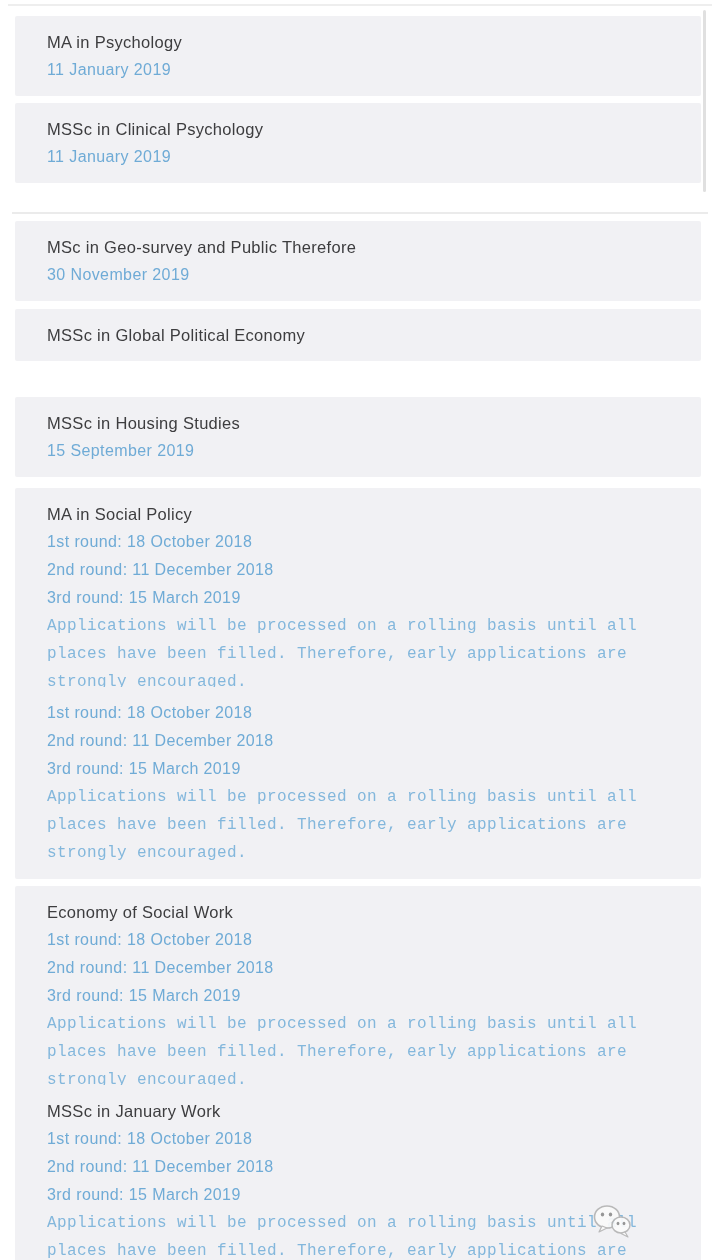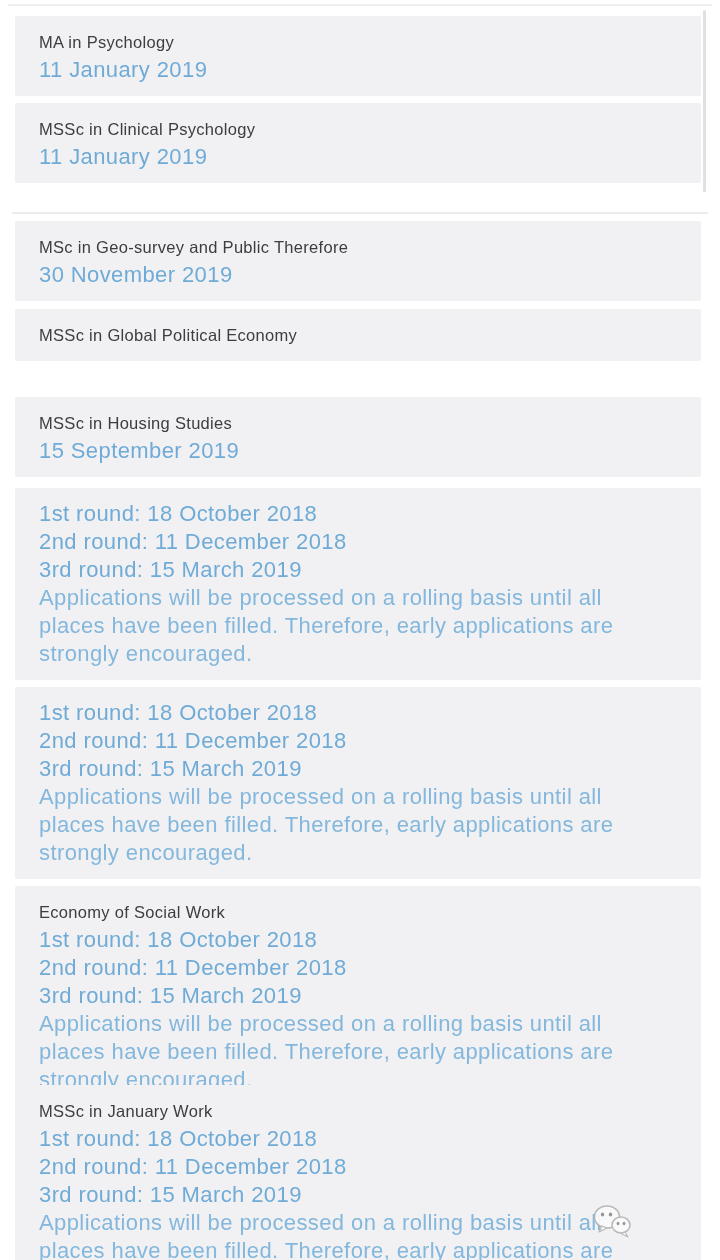--- a/index.html
+++ b/index.html
@@ -29,38 +29,39 @@
     background:var(--divider);
   }
   .scrollbar{
     position:absolute;left:703px;top:10px;width:3px;height:182px;
     background:var(--scrollbar);border-radius:2px;
   }
   .card{
     position:absolute;left:15px;width:686px;
     background:var(--card-bg);
     border-radius:2px;
-    padding:12px 24px;
+    padding:12px 32px;
   }
   .card .title{
     font-size:16.5px;
     line-height:28px;
     color:var(--title);
     letter-spacing:.3px;
     font-weight:500;
   }
   .card .line{
-    font-size:22px;
+    font-size:16px;
     line-height:28px;
     letter-spacing:.4px;
     color:var(--date);
   }
   .card .note{
     color:var(--note);
     max-width:604px;
+    font-family:Liberation Mono, monospace;
   }
   .watermark{
     position:absolute;top:1201px;right:6px;
     display:flex;align-items:center;gap:22px;
     pointer-events:none;
     flex-direction:column;
   }
   .wm-icon{display:inline-block;width:40px;height:40px;opacity:.92;}
   .wm-text{
     font-size:19px;
@@ -95,20 +96,21 @@
 <div class="card" style="top:309px">
   <div class="title">MSSc in Global Political Economy</div>
 </div>
 
 <div class="card" style="top:397px">
   <div class="title">MSSc in Housing Studies</div>
   <div class="line">15 September 2019</div>
 </div>
 
 <div class="card" style="top:488px">
+  <div class="title">MA in Social Policy</div>
   <div class="line">1st round: 18 October 2018</div>
   <div class="line">2nd round: 11 December 2018</div>
   <div class="line">3rd round: 15 March 2019</div>
   <div class="line note">Applications will be processed on a rolling basis until all places have been filled. Therefore, early applications are strongly encouraged.</div>
 </div>
 
 <div class="card" style="top:687px">
   <div class="line">1st round: 18 October 2018</div>
   <div class="line">2nd round: 11 December 2018</div>
   <div class="line">3rd round: 15 March 2019</div>

